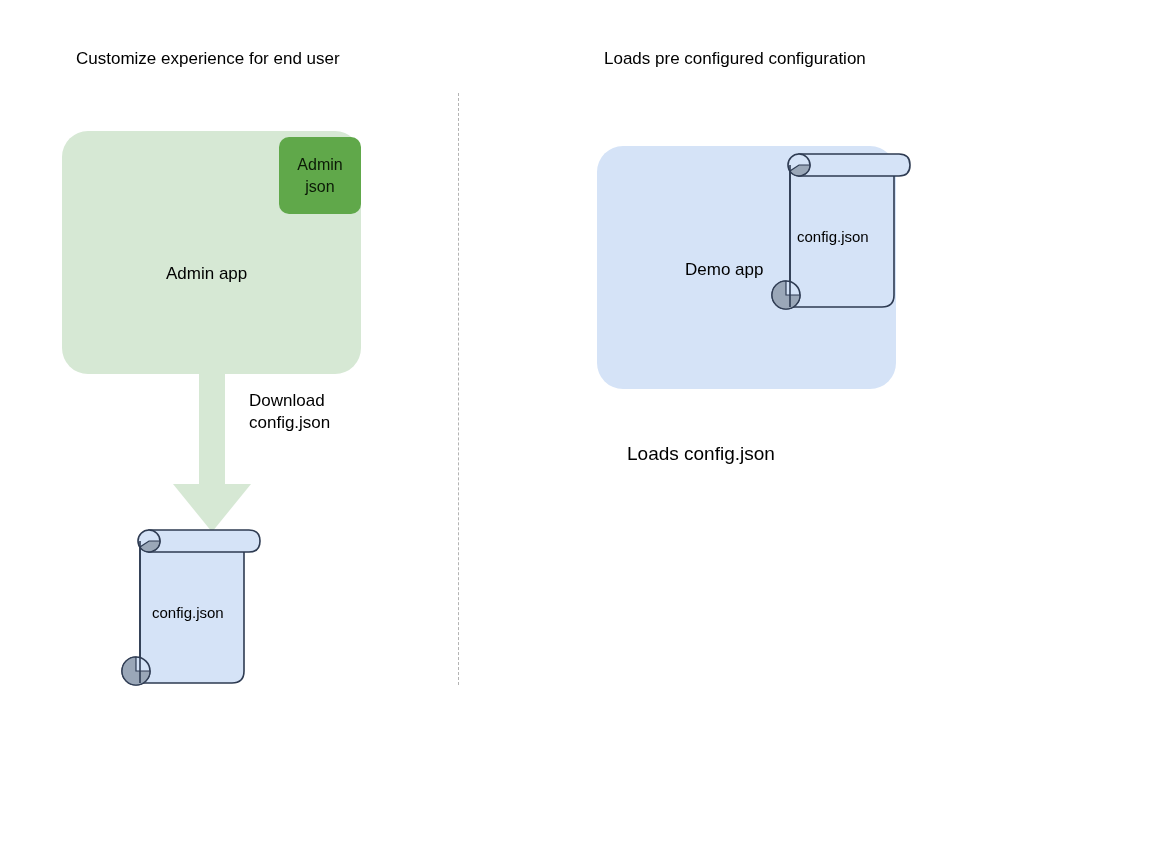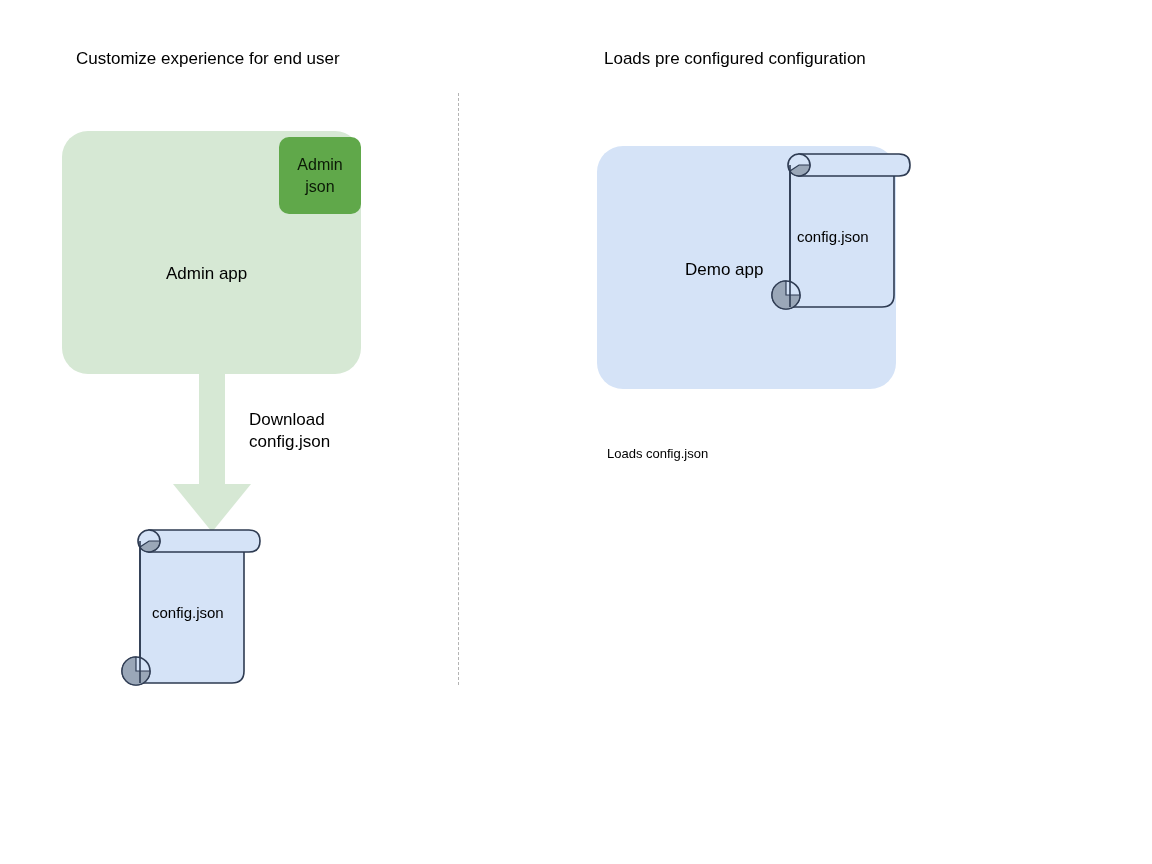--- a/index.html
+++ b/index.html
@@ -96,33 +96,33 @@
     position: absolute;
     left: 168px;
     top: 366px;
     width: 88px;
     height: 166px;
   }
 
   .arrow-label {
     position: absolute;
     left: 249px;
-    top: 409px;
+    top: 390px;
     font-size: 17px;
     line-height: 22px;
     color: #000;
     white-space: nowrap;
   }
 
   
   #loads-caption {
     position: absolute;
-    left: 607px;
+    left: 627px;
     top: 444px;
-    font-size: 13px;
+    font-size: 19px;
     line-height: 20px;
     white-space: nowrap;
     color: #000;
   }
 
   
   .doc-scroll {
     position: absolute;
   }
   #doc-left  { left: 116px; top: 525px; width: 160px; height: 170px; }

